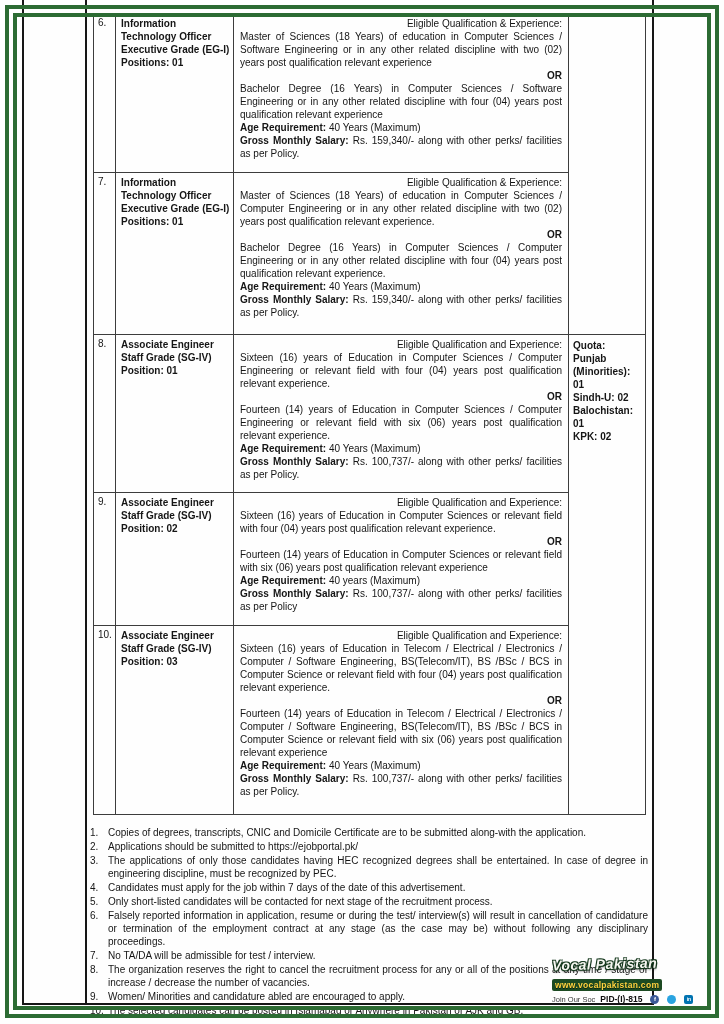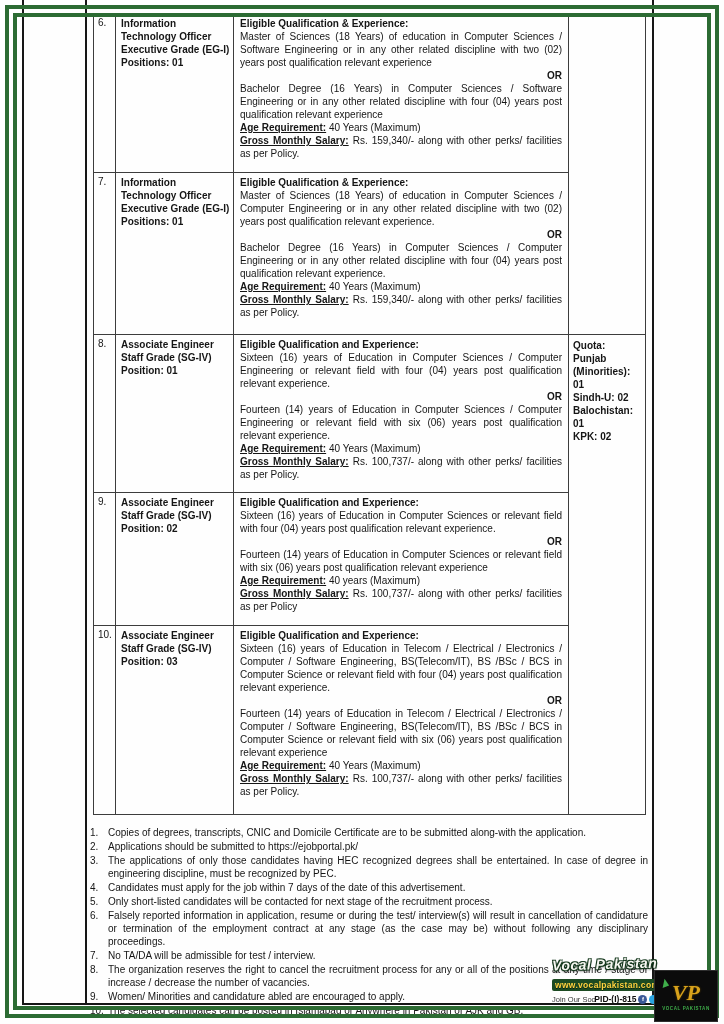--- a/index.html
+++ b/index.html
@@ -17,40 +17,40 @@
   .left-divider { position:absolute; left:85px; top:0; bottom:19px; width:2px; background:#161616; z-index:2; }
 
   
   table.jobs { position:absolute; left:93px; top:13px; width:552px; border-collapse:collapse;
     table-layout:fixed; z-index:2; }
   table.jobs td { border:1px solid #3d3d3d; vertical-align:top; font-size:10px; line-height:1.3; }
   td.c-num { text-align:left; padding:2px 1px 2px 4px; vertical-align:middle; }
   td.c-pos { font-weight:bold; padding:3px 2px 3px 5px; vertical-align:middle; white-space:pre-line; }
   td.c-qual { padding:3px 6px 2px 6px; text-align:justify; }
   td.c-quota { font-weight:bold; vertical-align:middle; padding:4px 2px 2px 4px; white-space:pre-line; line-height:1.32; }
-  .q-head { font-weight:bold; text-align:left; }
+  .q-head { font-weight:normal; text-align:right; }
   .q-or { font-weight:bold; text-align:right; }
-  .q-b { font-weight:bold;text-decoration:underline; }
+  .q-b { font-weight:bold; }
 
   
   .notes { position:absolute; left:90px; top:826px; width:558px; z-index:2; font-size:10px; line-height:1.3; }
   .note { display:flex; margin-bottom:1px; }
   .note .n-num { flex:0 0 18px; }
   .note .n-text { flex:1; text-align:justify; }
 
   
   .vp-script { position:absolute; left:552px; top:956px; z-index:6; width:108px;
     font-size:14px; font-weight:bold; font-style:italic; letter-spacing:.5px; color:#f7f7f2;
     text-shadow:-1px -1px 0 #14371c, 1px -1px 0 #14371c, -1px 1px 0 #14371c, 1px 1px 0 #14371c, 0 2px 2px rgba(0,0,0,.45);
     transform:rotate(-1.5deg); white-space:nowrap; }
   .vp-url { position:absolute; left:552px; top:979px; z-index:6; background:#1c4a22;
     color:#ffd23f; font-weight:bold; font-size:8.5px; padding:1px 3px; letter-spacing:.3px;
     text-shadow:0 1px 0 #0a2410; border-radius:2px; white-space:nowrap; }
   .vp-join { position:absolute; left:552px; top:994px; z-index:6; font-size:7.5px; color:#333;
-    white-space:nowrap; display:flex; align-items:center; gap:2px; }
+    white-space:nowrap; display:flex; align-items:center; gap:8px; }
   .vp-join .pid { font-weight:bold; color:#101010; font-size:8.5px; margin-left:-3px; }
   .soc { display:inline-block; width:9px; height:9px; font-size:6px; line-height:9px; color:#fff;
     text-align:center; font-weight:bold; }
   .soc.fb { background:#3b5998; border-radius:50%; }
   .soc.tw { background:#29a3e0; border-radius:50%; }
   .soc.li { background:#0073b1; border-radius:2px; font-size:5px; }
   .vp-logo { position:absolute; left:654px; top:970px; width:64px; height:52px; background:#0b0b0b;
     border:1px solid #2e2e2e; z-index:7; display:flex; flex-direction:column; align-items:center; justify-content:center; }
   .vp-mono { font-family:"Liberation Serif","DejaVu Serif",serif; font-style:italic; font-weight:bold;
     font-size:22px; color:#d8a21c; line-height:1; text-shadow:0 0 2px #6b4e00; }
@@ -205,20 +205,15 @@
 
   <div class="vp-script">Vocal Pakistan</div>
   <div class="vp-url">www.vocalpakistan.com</div>
   <div class="vp-join">
     <span>Join Our Soc</span>
     <span class="pid">PID-(I)-815</span>
     <span class="soc fb">f</span>
     <span class="soc tw"></span>
     <span class="soc li">in</span>
   </div>
-  <div class="vp-logo">
-    <span class="vp-bird"></span>
-    <span class="vp-mono">VP</span>
-    <span class="vp-cap">VOCAL PAKISTAN</span>
-  </div>
 
   <div class="green-frame"></div>
 </div>
 
 </body></html>

